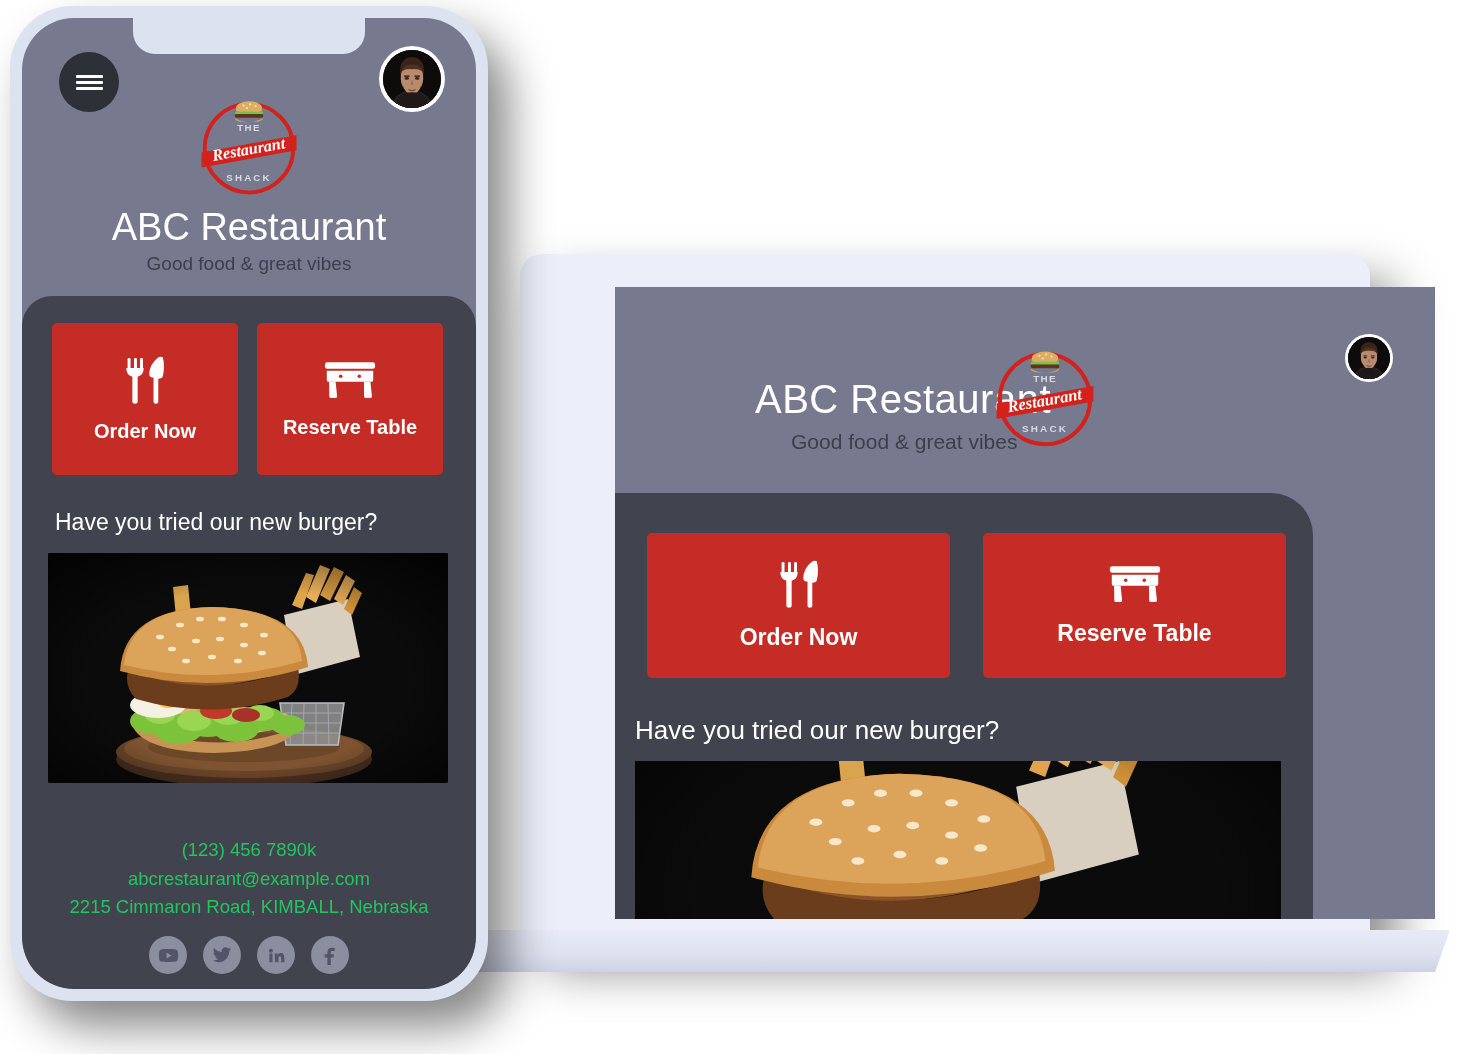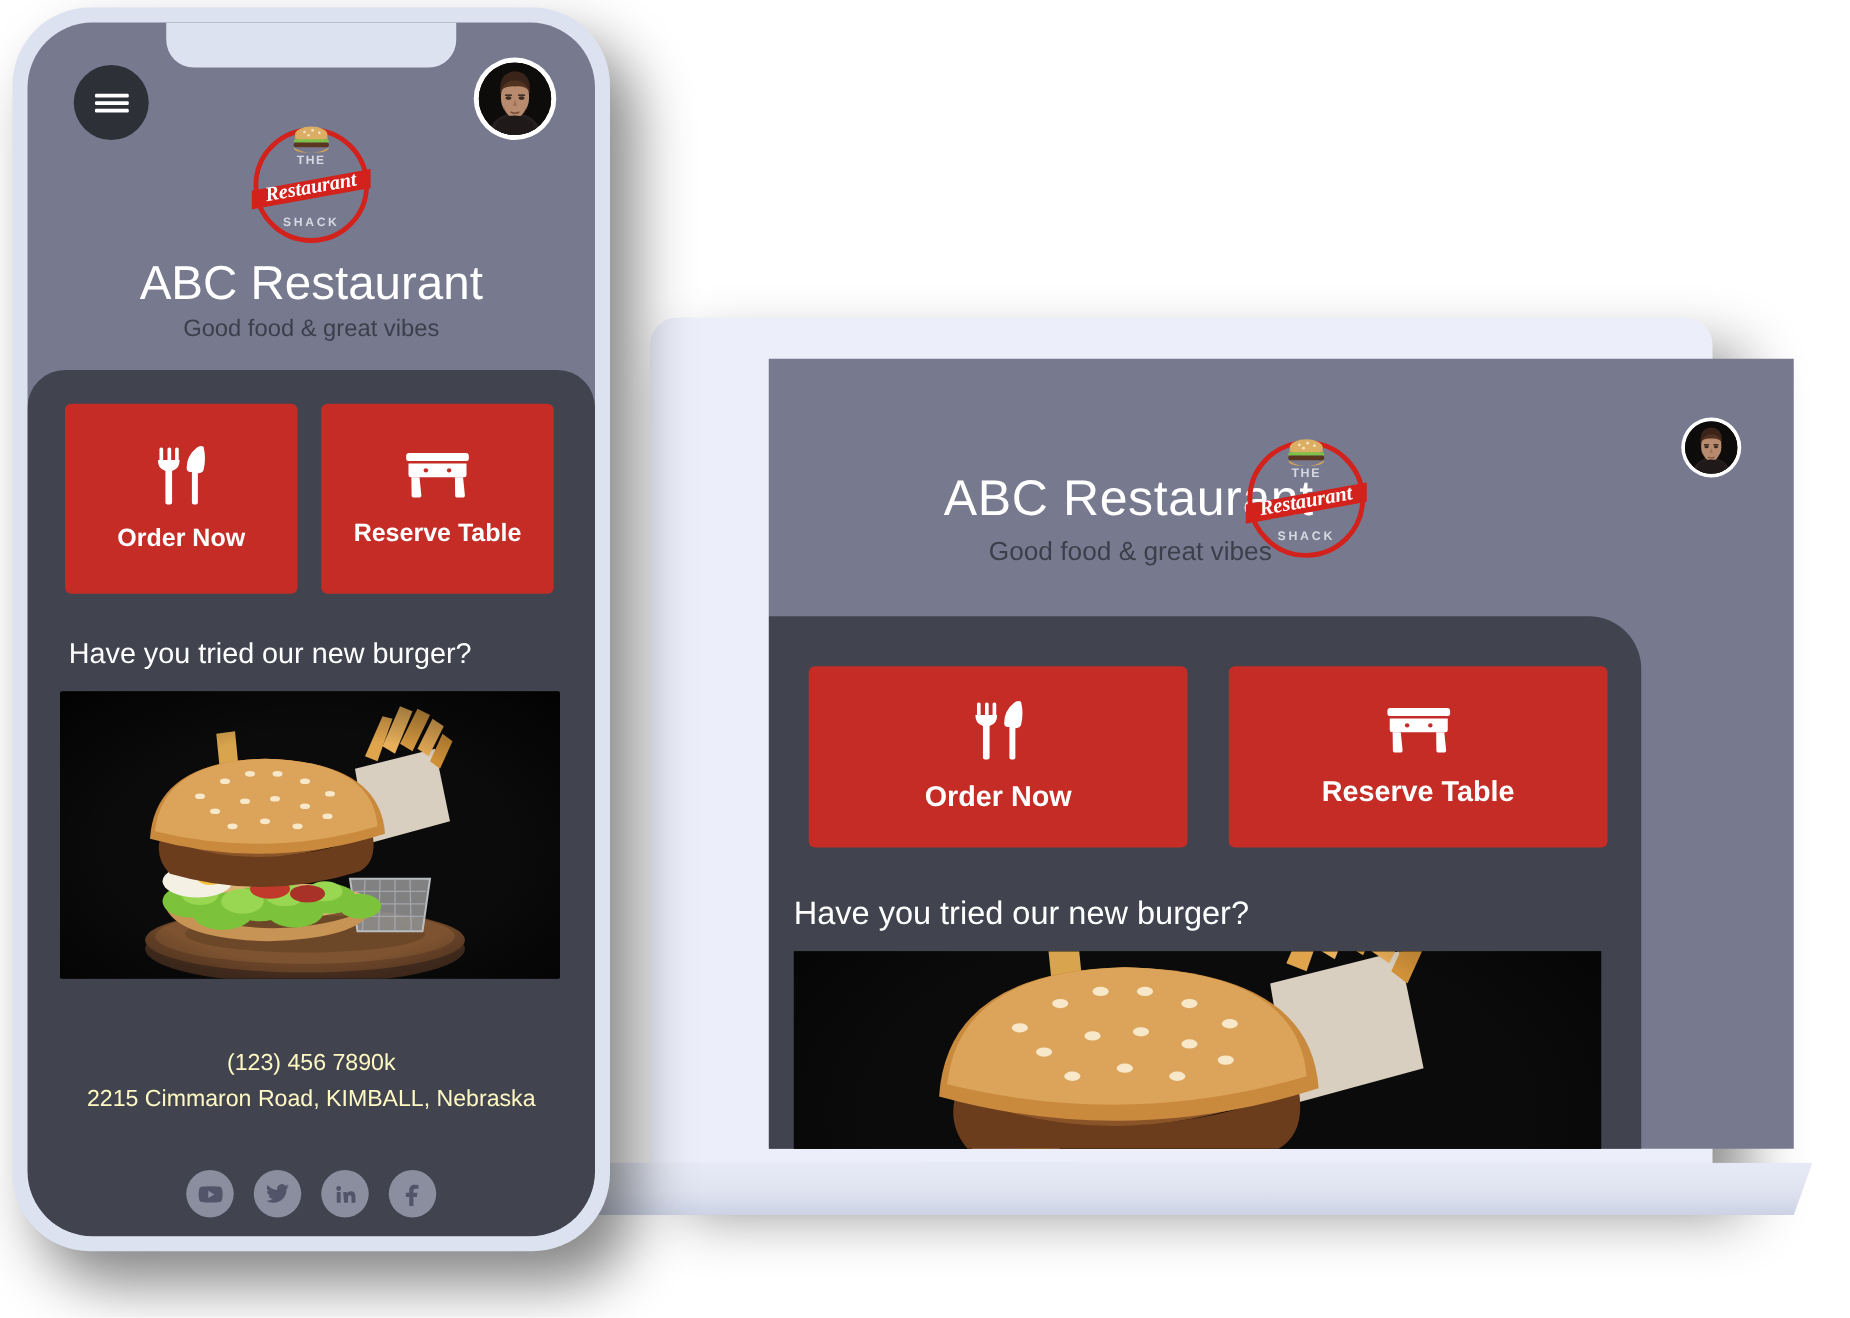--- a/index.html
+++ b/index.html
@@ -63,21 +63,21 @@
   .ph-card{position:absolute;left:0;top:278px;width:454px;height:693px;
     background:#41444f;border-radius:30px 30px 52px 52px;}
   .ph-btnrow{position:absolute;left:30px;top:27px;display:flex;gap:19px;}
   .ph-btn{width:186px;height:152px;background:#c52c25;border-radius:5px;
     display:flex;flex-direction:column;align-items:center;justify-content:center;gap:16px;}
   .ph-btn-label{color:#fff;font-size:20px;font-weight:bold;}
   .ph-q{position:absolute;left:33px;top:213px;color:#fff;font-size:23px;}
   .ph-img{position:absolute;left:26px;top:257px;width:400px;height:230px;
     background:#0c0c0c;overflow:hidden;border-radius:2px;}
   .ph-contact{position:absolute;left:0;top:540px;width:100%;text-align:center;
-    color:#fef9c3;font-size:18.5px;line-height:1.55;}
+    color:#22c55e;font-size:18.5px;line-height:1.55;}
   .ph-social{position:absolute;left:0;top:640px;width:100%;
     display:flex;justify-content:center;gap:16px;}
   .soc{width:38px;height:38px;border-radius:50%;background:#8b8e9e;
     display:flex;align-items:center;justify-content:center;}
   .soc svg{fill:#52556a;}
 
   
   .avatar-ring{border-radius:50%;background:#fff;display:flex;align-items:center;justify-content:center;}
   .avatar-img{border-radius:50%;overflow:hidden;background:#0a0a0a;}
 </style>
@@ -364,20 +364,21 @@
       <div class="ph-q">Have  you tried our new burger?</div>
 
       <div class="ph-img">
         <svg width="400" height="230">
           <use href="#sym-burger" width="400" height="230"></use>
         </svg>
       </div>
 
       <div class="ph-contact">
         <div>(123) 456 7890k</div>
+        <div>abcrestaurant@example.com</div>
         <div>2215 Cimmaron Road, KIMBALL, Nebraska</div>
       </div>
 
       <div class="ph-social">
         <div class="soc">
           <svg width="21" height="21">
             <use href="#sym-youtube" width="21" height="21"></use>
           </svg>
         </div>
         <div class="soc">

